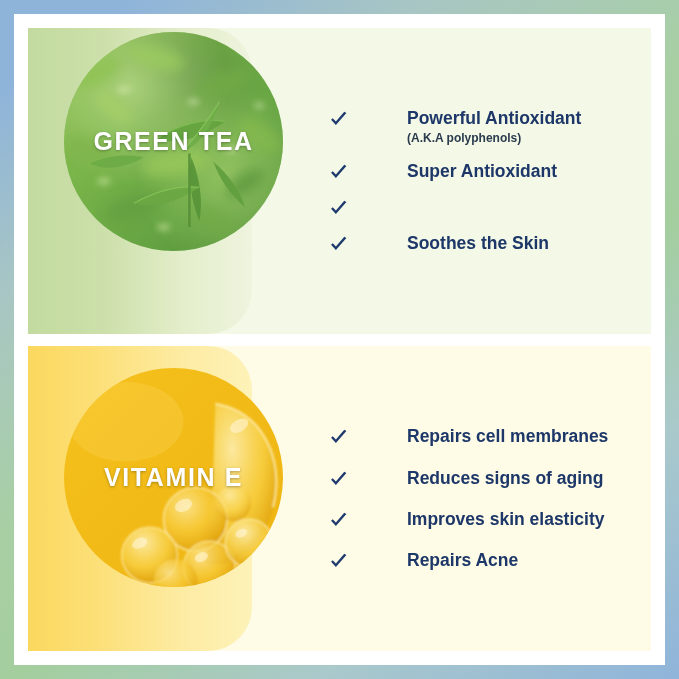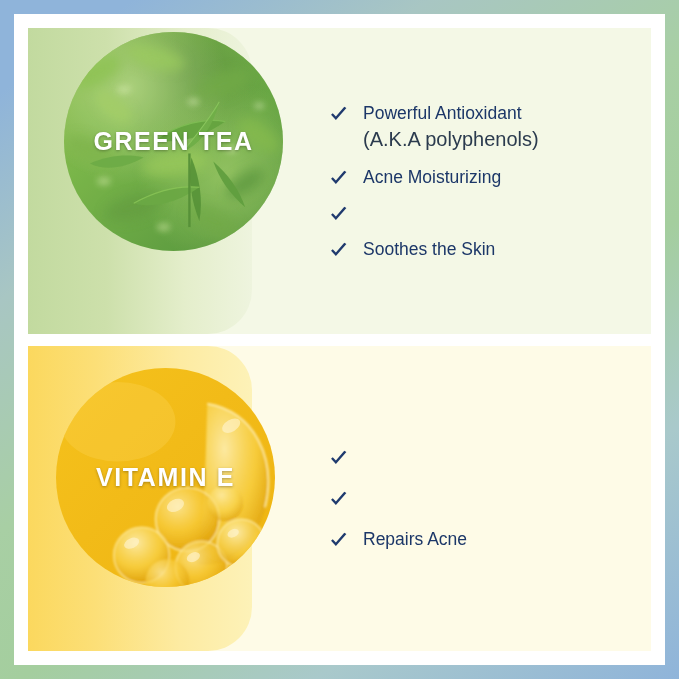--- a/index.html
+++ b/index.html
@@ -82,21 +82,21 @@
   }
 
   .circle-green {
     left: 36px;
     top: 4px;
     width: 219px;
     height: 219px;
   }
 
   .circle-yellow {
-    left: 28px;
+    left: 36px;
     top: 22px;
     width: 219px;
     height: 219px;
   }
 
   .circle-label {
     position: relative;
     z-index: 5;
     color: #ffffff;
     font-weight: 700;
@@ -143,27 +143,28 @@
     height: 21px;
     margin-top: 3px;
   }
 
   .check-icon svg { display: block; width: 21px; height: 21px; }
 
   .check-text {
     color: #1c3768;
     font-size: 17.5px;
     line-height: 1.38;
-    font-weight: 400;
+    font-weight: 700;
     font-family: "Liberation Sans", sans-serif;
+    margin-left: 44px;
   }
 
   .check-sub {
     display: block;
-    font-size: 20px;
+    font-size: 12px;
     color: #2b3b4e;
     line-height: 1.4;
   }
 </style>
 </head>
 <body>
 
 <div id="infographic">
   <div id="frame">
 
@@ -256,21 +257,21 @@
             <span>Powerful Antioxidant</span>
             <span class="check-sub">(A.K.A polyphenols)</span>
           </span>
         </div>
         <div class="check-item">
           <span class="check-icon">
             <svg viewBox="0 0 24 24">
                 <path d="M3.5 12.4 L9 18.2 L21 4.6 L18.6 3 L9 14.4 L5.4 10.6 Z" fill="#1f3a6e"></path>
               </svg>
           </span>
-          <span class="check-text">Acne Moisturizing</span>
+          <span class="check-text">Super Antioxidant</span>
         </div>
         <div class="check-item">
           <span class="check-icon">
             <svg viewBox="0 0 24 24">
                 <path d="M3.5 12.4 L9 18.2 L21 4.6 L18.6 3 L9 14.4 L5.4 10.6 Z" fill="#1f3a6e"></path>
               </svg>
           </span>
         </div>
         <div class="check-item">
           <span class="check-icon">
@@ -344,27 +345,37 @@
         <span class="circle-label">VITAMIN E</span>
       </div>
 
       <div class="checklist">
         <div class="check-item">
           <span class="check-icon">
             <svg viewBox="0 0 24 24">
                 <path d="M3.5 12.4 L9 18.2 L21 4.6 L18.6 3 L9 14.4 L5.4 10.6 Z" fill="#1f3a6e"></path>
               </svg>
           </span>
-        </div>
-        <div class="check-item">
-          <span class="check-icon">
-            <svg viewBox="0 0 24 24">
-                <path d="M3.5 12.4 L9 18.2 L21 4.6 L18.6 3 L9 14.4 L5.4 10.6 Z" fill="#1f3a6e"></path>
-              </svg>
-          </span>
+          <span class="check-text">Repairs cell membranes</span>
+        </div>
+        <div class="check-item">
+          <span class="check-icon">
+            <svg viewBox="0 0 24 24">
+                <path d="M3.5 12.4 L9 18.2 L21 4.6 L18.6 3 L9 14.4 L5.4 10.6 Z" fill="#1f3a6e"></path>
+              </svg>
+          </span>
+          <span class="check-text">Reduces signs of aging</span>
+        </div>
+        <div class="check-item">
+          <span class="check-icon">
+            <svg viewBox="0 0 24 24">
+                <path d="M3.5 12.4 L9 18.2 L21 4.6 L18.6 3 L9 14.4 L5.4 10.6 Z" fill="#1f3a6e"></path>
+              </svg>
+          </span>
+          <span class="check-text">Improves skin elasticity</span>
         </div>
         <div class="check-item">
           <span class="check-icon">
             <svg viewBox="0 0 24 24">
                 <path d="M3.5 12.4 L9 18.2 L21 4.6 L18.6 3 L9 14.4 L5.4 10.6 Z" fill="#1f3a6e"></path>
               </svg>
           </span>
           <span class="check-text">Repairs Acne</span>
         </div>
       </div>

